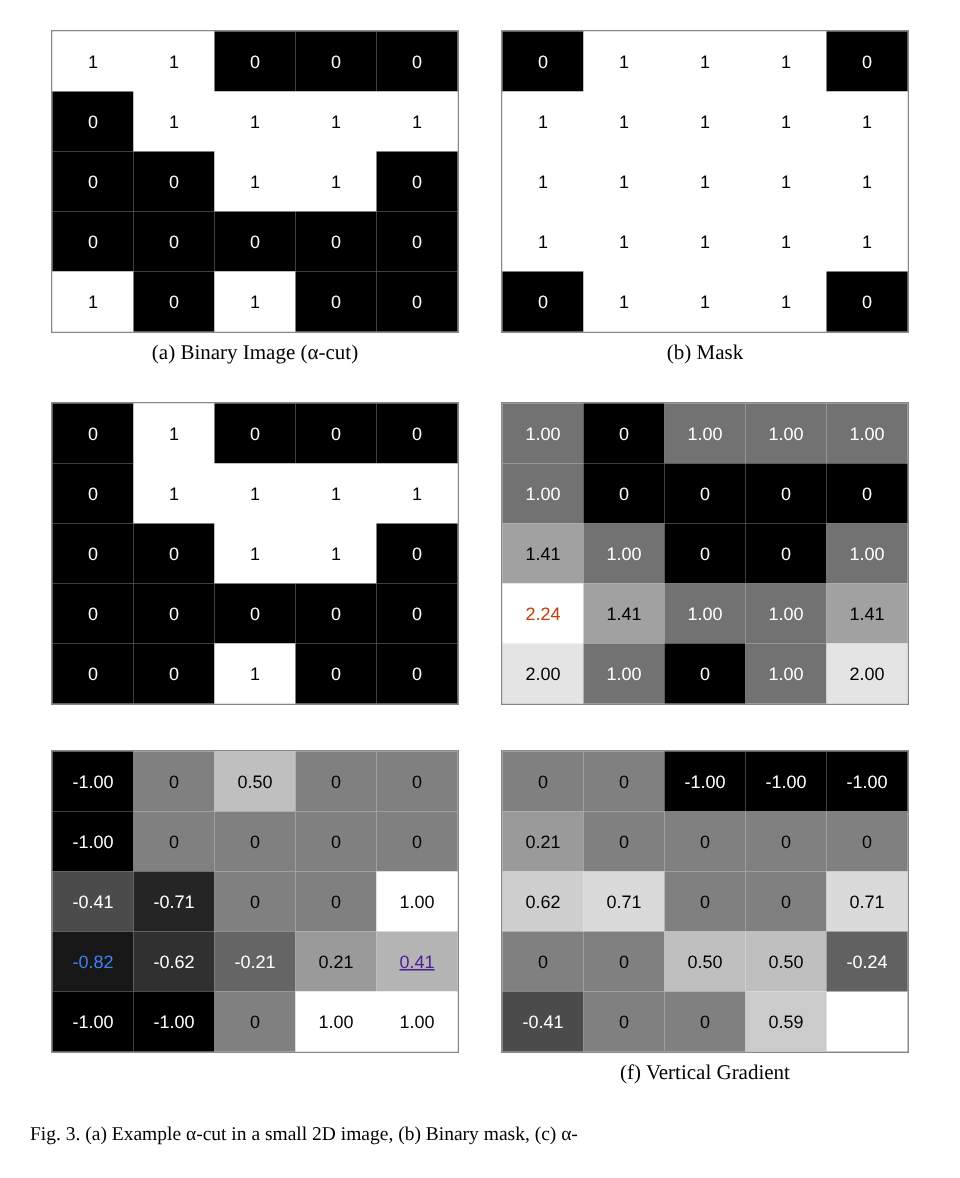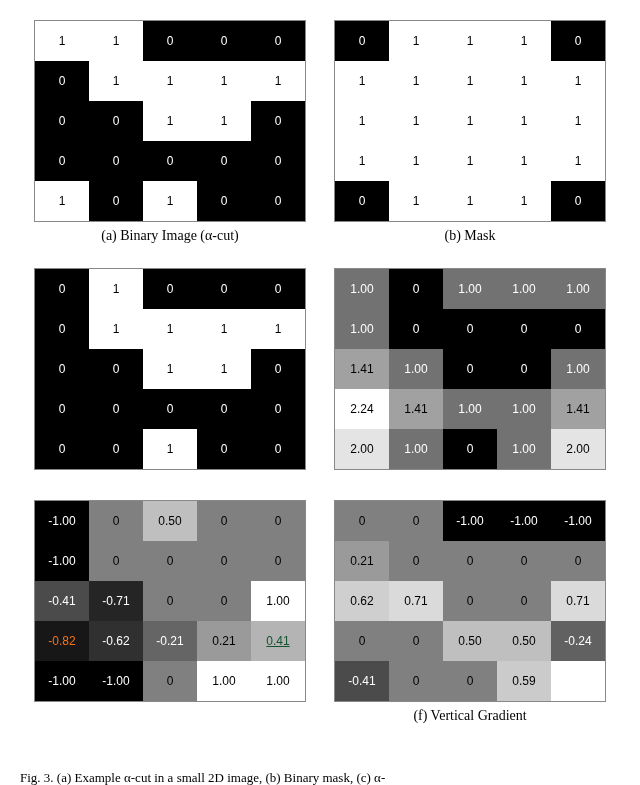--- a/index.html
+++ b/index.html
@@ -37,21 +37,21 @@
     font-family: Arial, Helvetica, sans-serif;
     font-size: 12px;
     box-sizing: border-box;
   }
   .caption {
     text-align: center;
     font-size: 14px;
   }
   .fig-caption {
     font-size: 13px;
-    margin-top: 22px;
+    margin-top: 0;
   }
 </style>
 </head>
 <body>
 
 <div class="figure-grid" id="figure-grid">
     <div class="panel">
       <div class="grid">
         <div class="cell" style="background: rgb(255, 255, 255); color: rgb(0, 0, 0);">1</div>
         <div class="cell" style="background: rgb(255, 255, 255); color: rgb(0, 0, 0);">1</div>
@@ -150,21 +150,21 @@
         <div class="cell" style="background: rgb(114, 114, 114); color: rgb(255, 255, 255);">1.00</div>
         <div class="cell" style="background: rgb(0, 0, 0); color: rgb(255, 255, 255);">0</div>
         <div class="cell" style="background: rgb(0, 0, 0); color: rgb(255, 255, 255);">0</div>
         <div class="cell" style="background: rgb(0, 0, 0); color: rgb(255, 255, 255);">0</div>
         <div class="cell" style="background: rgb(0, 0, 0); color: rgb(255, 255, 255);">0</div>
         <div class="cell" style="background: rgb(161, 161, 161); color: rgb(0, 0, 0);">1.41</div>
         <div class="cell" style="background: rgb(114, 114, 114); color: rgb(255, 255, 255);">1.00</div>
         <div class="cell" style="background: rgb(0, 0, 0); color: rgb(255, 255, 255);">0</div>
         <div class="cell" style="background: rgb(0, 0, 0); color: rgb(255, 255, 255);">0</div>
         <div class="cell" style="background: rgb(114, 114, 114); color: rgb(255, 255, 255);">1.00</div>
-        <div class="cell" style="background: rgb(255, 255, 255); color: #000000;">2.24</div>
+        <div class="cell" style="background: rgb(255, 255, 255); color: #c2410c;">2.24</div>
         <div class="cell" style="background: rgb(161, 161, 161); color: rgb(0, 0, 0);">1.41</div>
         <div class="cell" style="background: rgb(114, 114, 114); color: rgb(255, 255, 255);">1.00</div>
         <div class="cell" style="background: rgb(114, 114, 114); color: rgb(255, 255, 255);">1.00</div>
         <div class="cell" style="background: rgb(161, 161, 161); color: rgb(0, 0, 0);">1.41</div>
         <div class="cell" style="background: rgb(228, 228, 228); color: rgb(0, 0, 0);">2.00</div>
         <div class="cell" style="background: rgb(114, 114, 114); color: rgb(255, 255, 255);">1.00</div>
         <div class="cell" style="background: rgb(0, 0, 0); color: rgb(255, 255, 255);">0</div>
         <div class="cell" style="background: rgb(114, 114, 114); color: rgb(255, 255, 255);">1.00</div>
         <div class="cell" style="background: rgb(228, 228, 228); color: rgb(0, 0, 0);">2.00</div>
       </div>
@@ -179,25 +179,25 @@
         <div class="cell" style="background: rgb(0, 0, 0); color: rgb(255, 255, 255);">-1.00</div>
         <div class="cell" style="background: rgb(128, 128, 128); color: rgb(0, 0, 0);">0</div>
         <div class="cell" style="background: rgb(128, 128, 128); color: rgb(0, 0, 0);">0</div>
         <div class="cell" style="background: rgb(128, 128, 128); color: rgb(0, 0, 0);">0</div>
         <div class="cell" style="background: rgb(128, 128, 128); color: rgb(0, 0, 0);">0</div>
         <div class="cell" style="background: rgb(75, 75, 75); color: rgb(255, 255, 255);">-0.41</div>
         <div class="cell" style="background: rgb(37, 37, 37); color: rgb(255, 255, 255);">-0.71</div>
         <div class="cell" style="background: rgb(128, 128, 128); color: rgb(0, 0, 0);">0</div>
         <div class="cell" style="background: rgb(128, 128, 128); color: rgb(0, 0, 0);">0</div>
         <div class="cell" style="background: rgb(255, 255, 255); color: rgb(0, 0, 0);">1.00</div>
-        <div class="cell" style="background: rgb(23, 23, 23); color: #f97316;">-0.82</div>
+        <div class="cell" style="background: rgb(23, 23, 23); color: #3b82f6;">-0.82</div>
         <div class="cell" style="background: rgb(48, 48, 48); color: rgb(255, 255, 255);">-0.62</div>
         <div class="cell" style="background: rgb(101, 101, 101); color: rgb(255, 255, 255);">-0.21</div>
         <div class="cell" style="background: rgb(154, 154, 154); color: rgb(0, 0, 0);">0.21</div>
-        <div class="cell" style="background: rgb(180, 180, 180); color: #14532d; text-decoration: underline;">0.41</div>
+        <div class="cell" style="background: rgb(180, 180, 180); color: #4c1d95; text-decoration: underline;">0.41</div>
         <div class="cell" style="background: rgb(0, 0, 0); color: rgb(255, 255, 255);">-1.00</div>
         <div class="cell" style="background: rgb(0, 0, 0); color: rgb(255, 255, 255);">-1.00</div>
         <div class="cell" style="background: rgb(128, 128, 128); color: rgb(0, 0, 0);">0</div>
         <div class="cell" style="background: rgb(255, 255, 255); color: rgb(0, 0, 0);">1.00</div>
         <div class="cell" style="background: rgb(255, 255, 255); color: rgb(0, 0, 0);">1.00</div>
       </div>
     </div>
     <div class="panel">
       <div class="grid">
         <div class="cell" style="background: rgb(128, 128, 128); color: rgb(0, 0, 0);">0</div>

